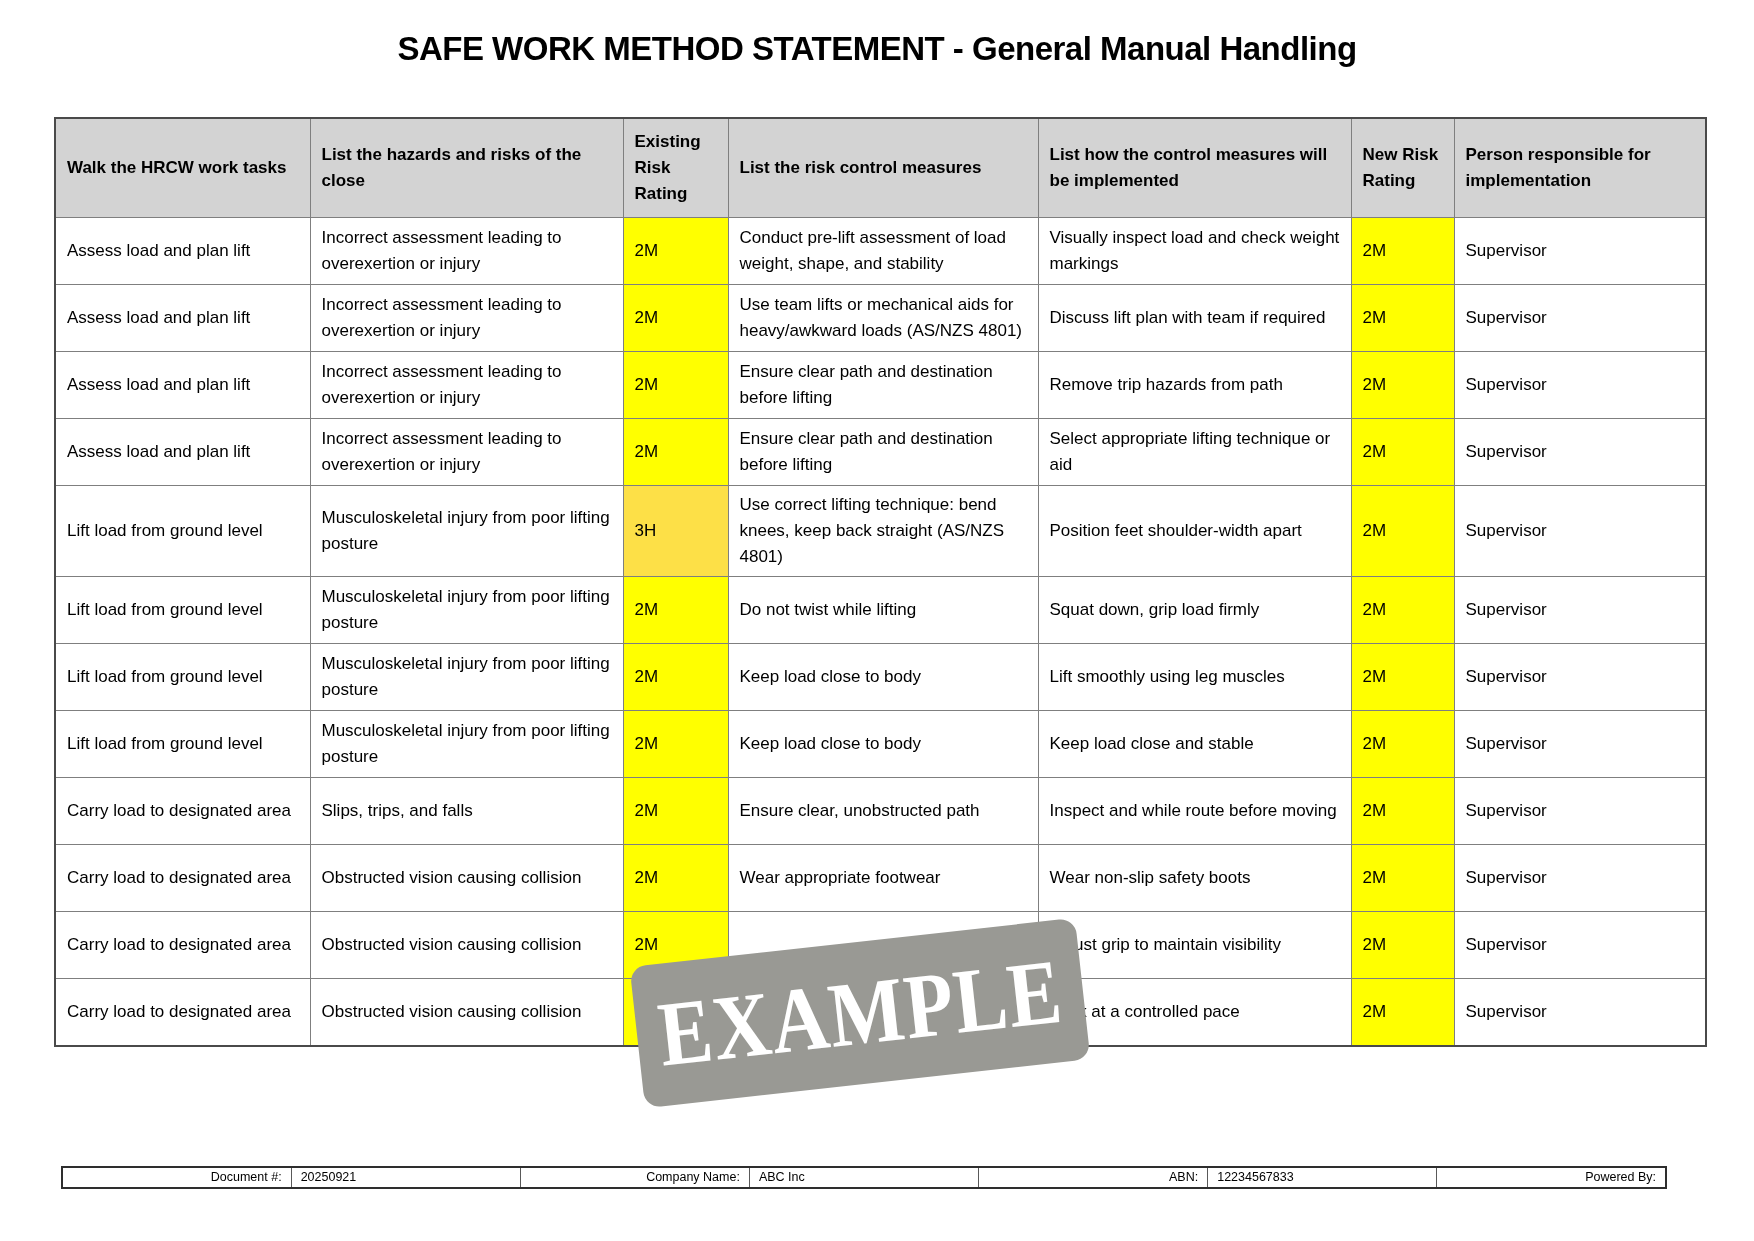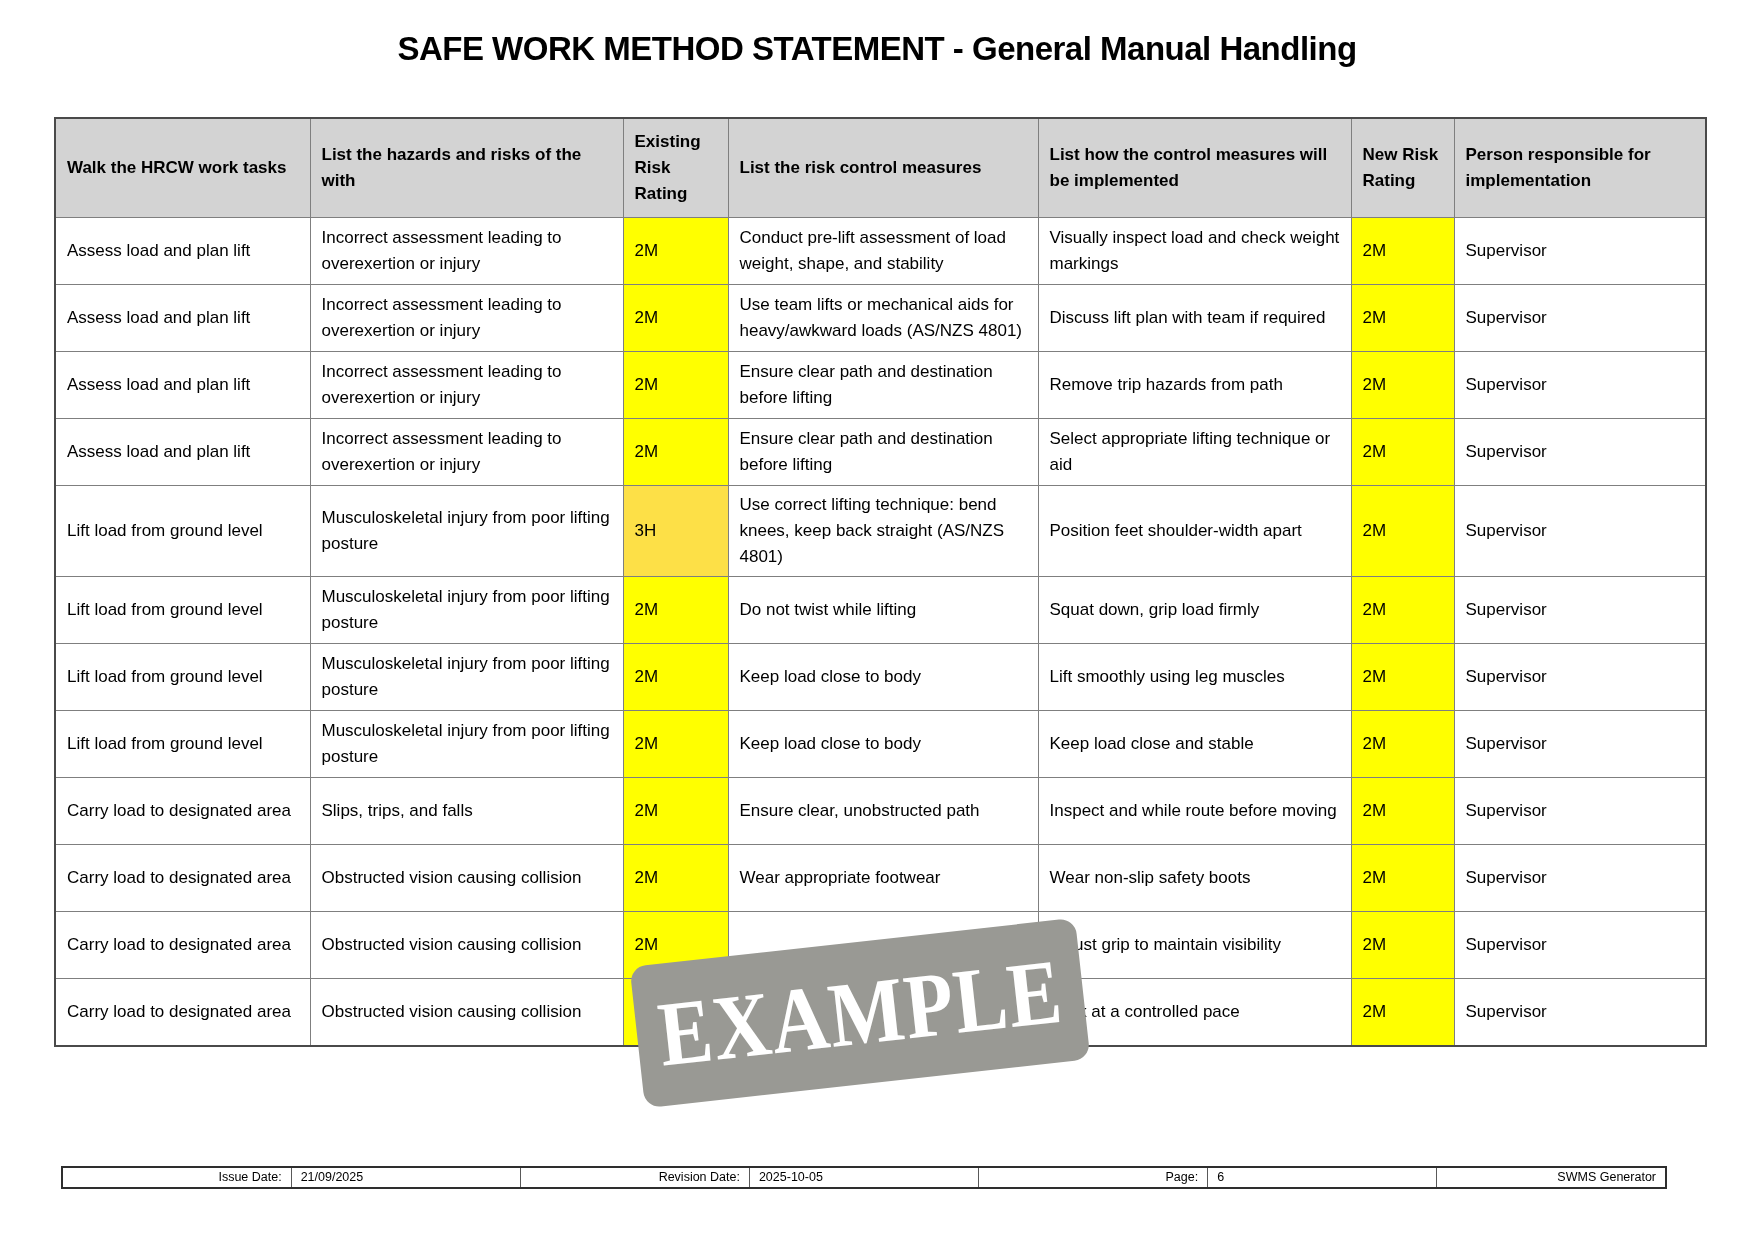--- a/index.html
+++ b/index.html
@@ -92,21 +92,21 @@
     <col style="width:313px">
     <col style="width:105px">
     <col style="width:310px">
     <col style="width:313px">
     <col style="width:103px">
     <col style="width:252px">
   </colgroup>
   <thead>
     <tr>
         <th>Walk the HRCW work tasks</th>
-        <th>List the hazards and risks of the with</th>
+        <th>List the hazards and risks of the close</th>
         <th>Existing Risk Rating</th>
         <th>List the risk control measures</th>
         <th>List how the control measures will be implemented</th>
         <th>New Risk Rating</th>
         <th>Person responsible for implementation</th>
       </tr>
   </thead>
   <tbody>
       <tr>
         <td class="left">Assess load and plan lift</td>
@@ -228,22 +228,22 @@
     <col>
       <col>
       <col>
       <col>
       <col>
       <col>
       <col>
   </colgroup>
   <tbody>
       <tr>
-        <td>Issue Date:</td>
-        <td>21/09/2025</td>
-        <td>Revision Date:</td>
-        <td>2025-10-05</td>
-        <td>Page:</td>
-        <td>6</td>
-        <td>SWMS Generator</td>
+        <td>Document #:</td>
+        <td>20250921</td>
+        <td>Company Name:</td>
+        <td>ABC Inc</td>
+        <td>ABN:</td>
+        <td>12234567833</td>
+        <td>Powered By:</td>
       </tr>
     </tbody>
 </table>
 
 </body></html>

